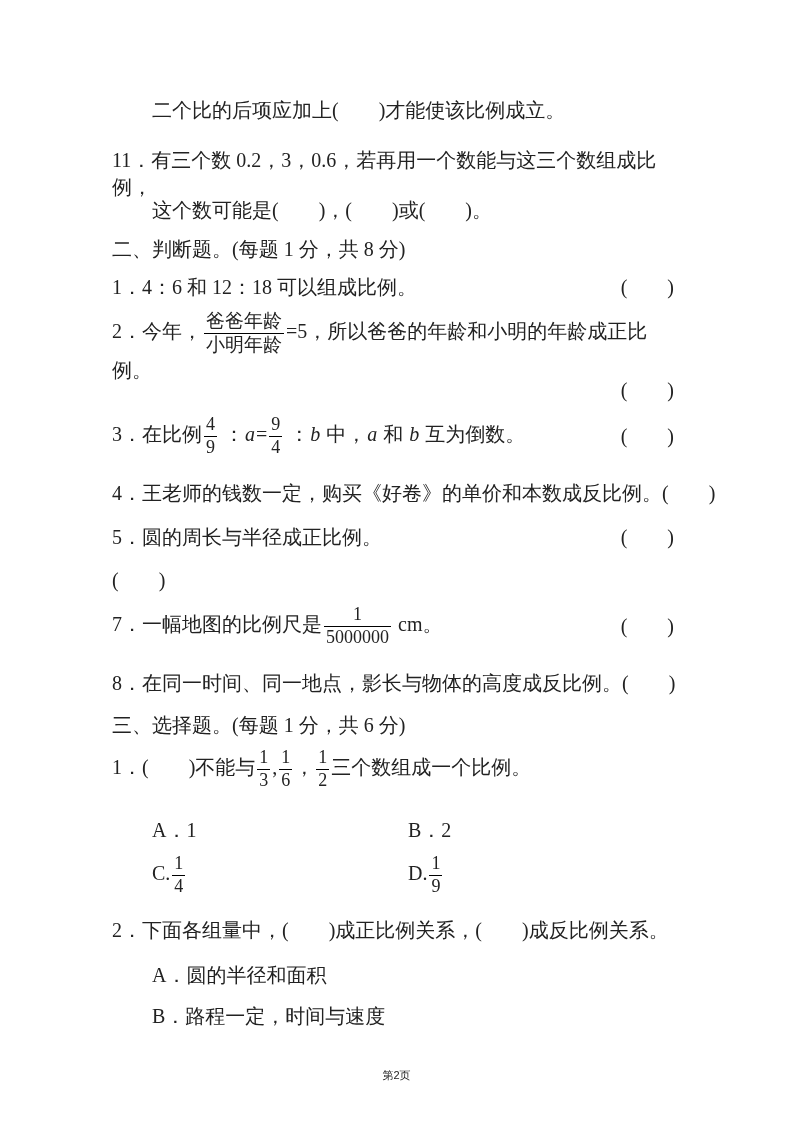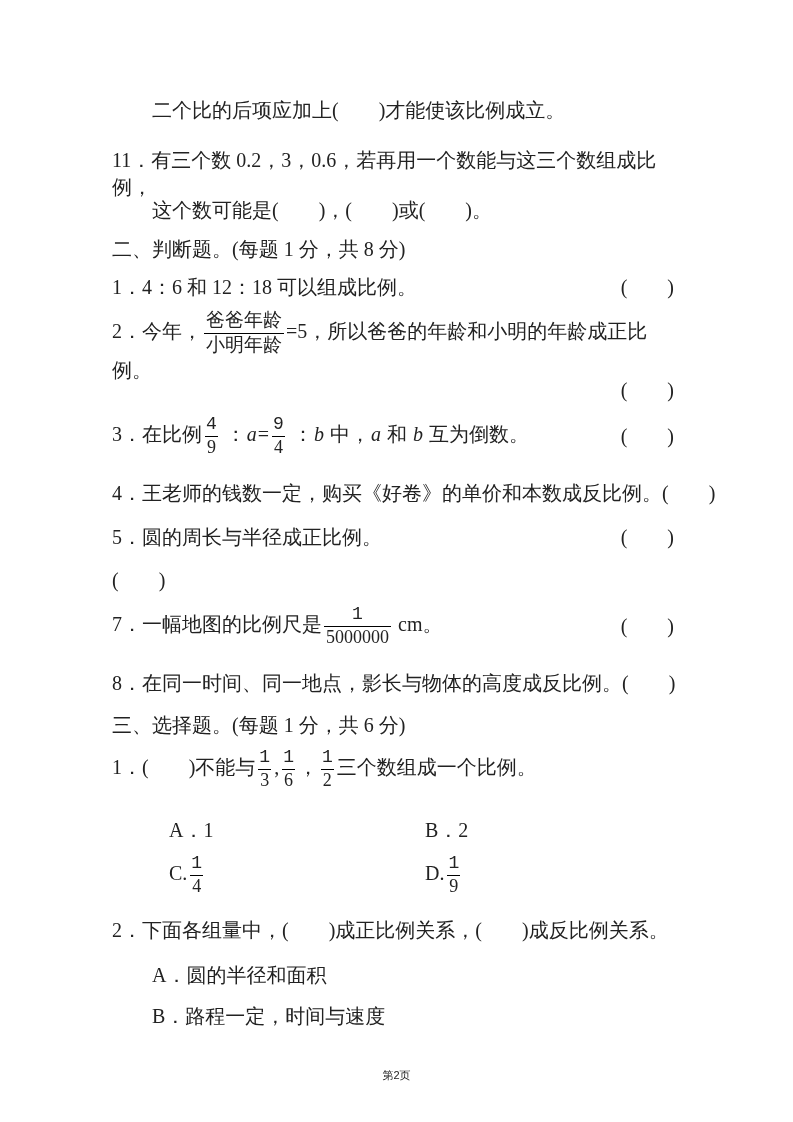--- a/index.html
+++ b/index.html
@@ -19,34 +19,34 @@
     display:flex;
     justify-content:space-between;
     align-items:center;
     white-space:nowrap;
   }
   .row .qtext{white-space:nowrap;}
   .row.full{display:block;}
   .row.indent2{left:152px;width:522px;display:block;}
   .row.right-only{display:block;text-align:right;}
   .opts{left:152px;width:522px;justify-content:flex-start;}
-  .opts .optcol{display:inline-block;width:256px;white-space:nowrap;margin-left:17px;}
+  .opts .optcol{display:inline-block;width:256px;white-space:nowrap;}
   .opts .optcol2{display:inline-block;white-space:nowrap;}
   .frac{
     display:inline-flex;
     flex-direction:column;
     align-items:center;
     vertical-align:middle;
     text-align:center;
     line-height:1.2;
     font-size:18px;
     margin:0 2px;
   }
   .frac .den{border-top:1px solid #000000;padding:0 2px;}
-  .frac .num{padding:0 2px;font-family:Liberation Mono, monospace;}
+  .frac .num{padding:0 2px;}
   .frac-cjk{font-size:19px;}
   .var{font-style:italic;padding:0 1px;}
   .footer{
     position:absolute;
     left:0;width:793px;
     text-align:center;
     font-size:11px;
     font-family:"Liberation Sans","DejaVu Sans",sans-serif;
   }
   [data-bind]{white-space:pre-wrap;}

